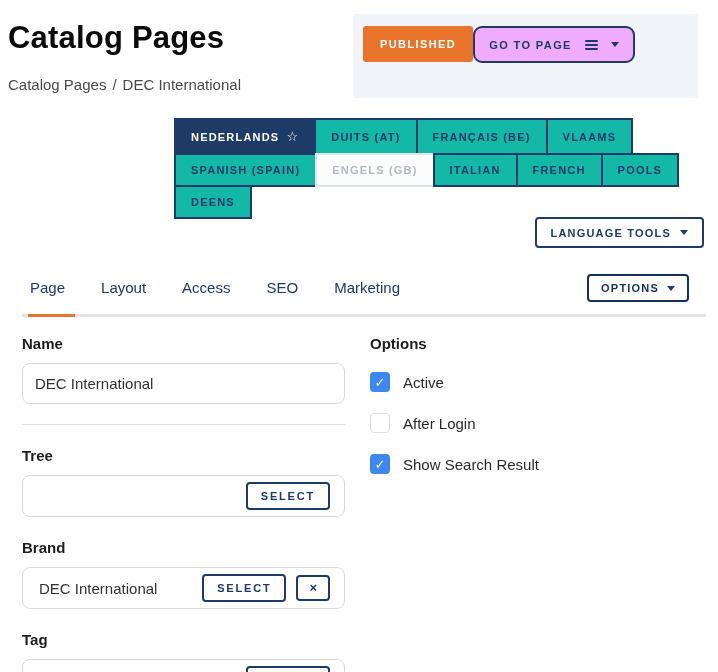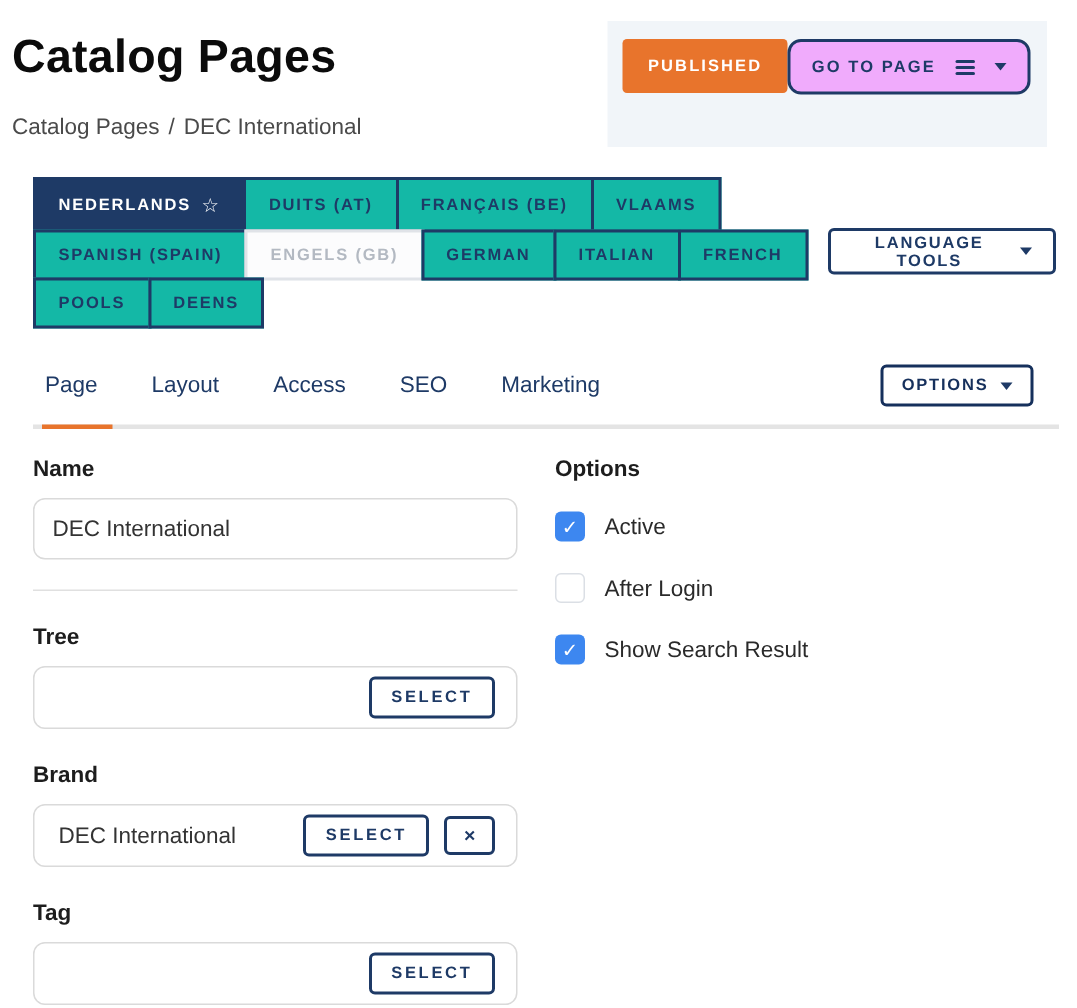--- a/index.html
+++ b/index.html
@@ -11,21 +11,21 @@
   .page { width:718px; height:672px; position:relative; }
 
   
   .header { display:flex; justify-content:space-between; align-items:flex-start; padding:14px 20px 0 8px; }
   .page-title { font-size:31px; font-weight:700; color:#0b0b0b; margin-top:6px; letter-spacing:0.2px; }
   .breadcrumb { margin-top:20px; font-size:15px; color:#4a4a4a; }
   .breadcrumb span { cursor:pointer; }
   .breadcrumb .sep { margin:0 6px; cursor:default; }
 
   .header-panel {
-    background:#f1f5f9; width:293px; min-height:84px;
+    background:#f1f5f9; width:345px; min-height:84px;
     padding:12px 10px; display:flex; gap:0; align-items:flex-start;
   }
   .published-btn {
     background:#e8742c; color:#fff; border:none; border-radius:3px;
     font-family:inherit; font-size:11px; font-weight:bold; letter-spacing:1.4px;
     padding:12px 17px; cursor:pointer;
   }
   .gotopage-btn {
     background:#f0abfc; border:2px solid #1e3a66; border-radius:9px; color:#1e3a66;
     font-family:inherit; font-size:11px; font-weight:bold; letter-spacing:1.4px;
@@ -33,21 +33,21 @@
   }
   .burger { display:inline-flex; flex-direction:column; gap:2px; }
   .burger i { display:block; width:13px; height:2px; background:#1e3a66; border-radius:1px; }
   .caret-down {
     width:0; height:0; display:inline-block;
     border-left:4px solid transparent; border-right:4px solid transparent;
     border-top:5px solid #1e3a66;
   }
 
   
-  .lang-section { display:flex; justify-content:space-between; align-items:center; padding:0 14px 0 22px; margin-top:20px; }
+  .lang-section { display:flex; justify-content:space-between; align-items:flex-end; padding:0 14px 0 22px; margin-top:20px;flex-direction:column; }
   .lang-tabs { display:flex; flex-wrap:wrap; max-width:530px; }
   .lang-tab {
     border:2px solid #1e3a66; background:#14b8a6; color:#1e3a66;
     font-family:inherit; font-size:11px; font-weight:bold; letter-spacing:1.2px;
     padding:9px 15px; margin:0 -2px -2px 0; cursor:pointer; white-space:nowrap;
     display:flex; align-items:center; gap:7px;
   }
   .lang-tab.active { background:#1e3a66; color:#fff; }
   .lang-tab.disabled { color:#b3b9c2; border-color:#e0e3e8; background:#fcfcfd; }
   .star { font-size:13px; font-weight:normal; }
@@ -148,23 +148,20 @@
       <div class="lang-tab">
           <span>VLAAMS</span>
         </div>
       <div class="lang-tab">
           <span>SPANISH (SPAIN)</span>
         </div>
       <div class="lang-tab disabled">
           <span>ENGELS (GB)</span>
         </div>
       <div class="lang-tab">
-          <span>GERMAN</span>
-        </div>
-      <div class="lang-tab">
           <span>ITALIAN</span>
         </div>
       <div class="lang-tab">
           <span>FRENCH</span>
         </div>
       <div class="lang-tab">
           <span>POOLS</span>
         </div>
       <div class="lang-tab">
           <span>DEENS</span>

